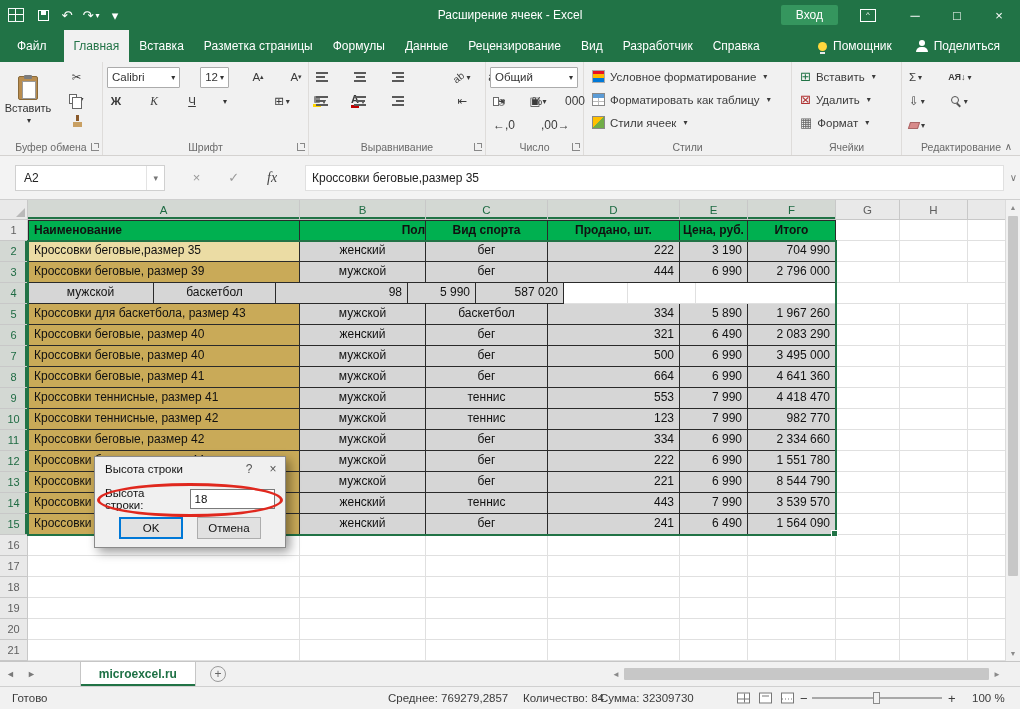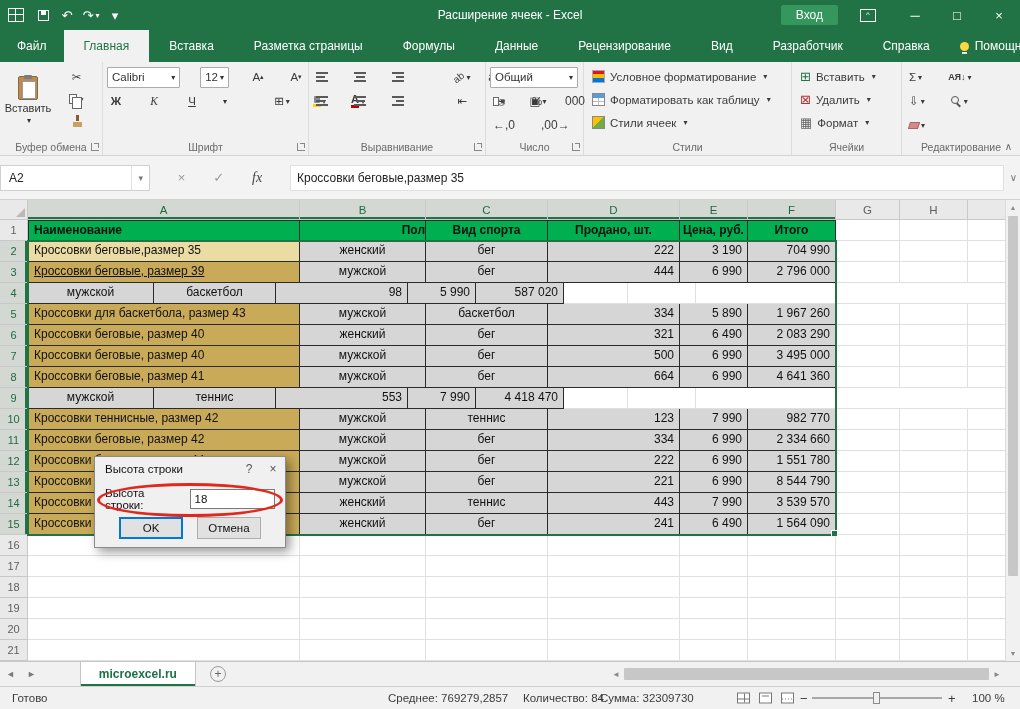--- a/index.html
+++ b/index.html
@@ -22,21 +22,21 @@
   .title { position:absolute; left:0; right:0; text-align:center; pointer-events:none; font-size:12px; }
   .tright { margin-left:auto; display:flex; align-items:center; }
   .signin { background:#35965e; padding:3px 15px; border-radius:2px; margin-right:22px; font-size:12px; }
   .ribopt { width:16px; height:13px; border:1px solid #fff; display:inline-flex; align-items:center;
             justify-content:center; font-size:8px; line-height:1; margin-right:18px; }
   .winbtn { width:42px; height:30px; display:inline-flex; align-items:center; justify-content:center; font-size:13px; }
 
   
   .tabsrow { position:absolute; top:30px; left:0; right:0; height:32px; background:#217346;
              display:flex; align-items:stretch; color:#fff; font-size:12px; }
-  .rtab, .filetab { display:flex; align-items:center; padding:0 20px; cursor:default; white-space:nowrap; }
+  .rtab, .filetab { display:flex; align-items:center; padding:0 10px; cursor:default; white-space:nowrap; }
   .filetab { padding:0 17px; }
   .rtab.active { background:#f1f1f1; color:#217346; }
   .tabs-right { margin-left:auto; display:flex; align-items:center; gap:4px; padding-right:10px; }
   .assist, .share { display:flex; align-items:center; gap:6px; padding:0 10px; }
   .icon-bulb { width:9px; height:9px; border-radius:50%; background:#ffd83d; position:relative; }
   .icon-bulb::after { content:''; position:absolute; left:2px; bottom:-3px; width:5px; height:2px; background:#e8e8e8; }
   .icon-person { width:12px; height:12px; position:relative; }
   .icon-person::before { content:''; position:absolute; top:0; left:3px; width:6px; height:6px; border-radius:50%; background:#fff; }
   .icon-person::after { content:''; position:absolute; bottom:0; left:0; width:12px; height:5px; border-radius:6px 6px 0 0; background:#fff; }
 
@@ -94,21 +94,21 @@
   .icon-find { width:11px; height:11px; position:relative; }
   .icon-find::before { content:''; position:absolute; top:0; left:0; width:6px; height:6px; border:1.5px solid #555; border-radius:50%; }
   .icon-find::after { content:''; position:absolute; bottom:1px; right:1px; width:5px; height:2px; background:#555; transform:rotate(45deg); }
   .icon-clear { width:10px; height:7px; background:#d88a8a; border:1px solid #a66; transform:skewX(-18deg); }
   .sorttxt { font-size:9px; font-weight:bold; }
   .collapse-ribbon { position:absolute; right:8px; bottom:3px; font-size:10px; color:#666; }
 
   
   .formularow { position:absolute; top:156px; left:0; right:0; height:44px; background:#f3f3f3;
                 display:flex; align-items:center; border-bottom:1px solid #cfcfcf; }
-  .namebox { width:150px; height:26px; margin-left:0; background:#fff; border:1px solid #d0d0d0;
+  .namebox { width:150px; height:26px; margin-left:15px; background:#fff; border:1px solid #d0d0d0;
              display:flex; align-items:center; font-size:12px; padding-left:8px; color:#222; }
   .nb-dd { margin-left:auto; padding:0 6px; color:#777; font-size:9px; border-left:1px solid #e3e3e3;
            height:100%; display:flex; align-items:center; }
   .fx-cluster { width:140px; display:flex; align-items:center; justify-content:space-evenly; height:26px; }
   .fxbtn { color:#999; font-size:13px; } .fxbtn.fx { font-style:italic; color:#444;
            font-family:"Liberation Serif","DejaVu Serif",serif; font-size:14px; }
   .fvalue { flex:1; height:26px; background:#fff; border:1px solid #e0e0e0; display:flex; align-items:center;
             padding-left:6px; font-size:12px; color:#222; margin-right:16px; white-space:nowrap; overflow:hidden; }
   .fb-expand { position:absolute; right:3px; font-size:10px; color:#777; }
 
@@ -476,21 +476,21 @@
           <div class="cell selg center tb" style="width: 122px;">бег</div>
           <div class="cell selg num tb" style="width: 132px;">222</div>
           <div class="cell selg num tb" style="width: 68px;">3 190</div>
           <div class="cell selg num tb" style="width: 88px;">704 990</div>
           <div class="cell" style="width: 64px;"></div>
           <div class="cell" style="width: 68px;"></div>
           <div class="cell fill"></div>
         </div>
         <div class="grow">
           <div class="rowh sel">3</div>
-          <div class="cell colA left tb tbl" style="width: 272px; text-decoration: underline;">Кроссовки беговые, размер 39</div>
+          <div class="cell colA left tb tbl" style="width: 272px;">Кроссовки беговые, размер 39</div>
           <div class="cell selg center tb" style="width: 126px;">мужской</div>
           <div class="cell selg center tb" style="width: 122px;">бег</div>
           <div class="cell selg num tb" style="width: 132px;">444</div>
           <div class="cell selg num tb" style="width: 68px;">6 990</div>
           <div class="cell selg num tb" style="width: 88px;">2 796 000</div>
           <div class="cell" style="width: 64px;"></div>
           <div class="cell" style="width: 68px;"></div>
           <div class="cell fill"></div>
         </div>
         <div class="grow">
@@ -547,20 +547,21 @@
           <div class="cell selg center tb" style="width: 122px;">бег</div>
           <div class="cell selg num tb" style="width: 132px;">664</div>
           <div class="cell selg num tb" style="width: 68px;">6 990</div>
           <div class="cell selg num tb" style="width: 88px;">4 641 360</div>
           <div class="cell" style="width: 64px;"></div>
           <div class="cell" style="width: 68px;"></div>
           <div class="cell fill"></div>
         </div>
         <div class="grow">
           <div class="rowh sel">9</div>
+          <div class="cell colA left tb tbl" style="width: 272px;">Кроссовки теннисные, размер 41</div>
           <div class="cell selg center tb" style="width: 126px;">мужской</div>
           <div class="cell selg center tb" style="width: 122px;">теннис</div>
           <div class="cell selg num tb" style="width: 132px;">553</div>
           <div class="cell selg num tb" style="width: 68px;">7 990</div>
           <div class="cell selg num tb" style="width: 88px;">4 418 470</div>
           <div class="cell" style="width: 64px;"></div>
           <div class="cell" style="width: 68px;"></div>
           <div class="cell fill"></div>
         </div>
         <div class="grow">

